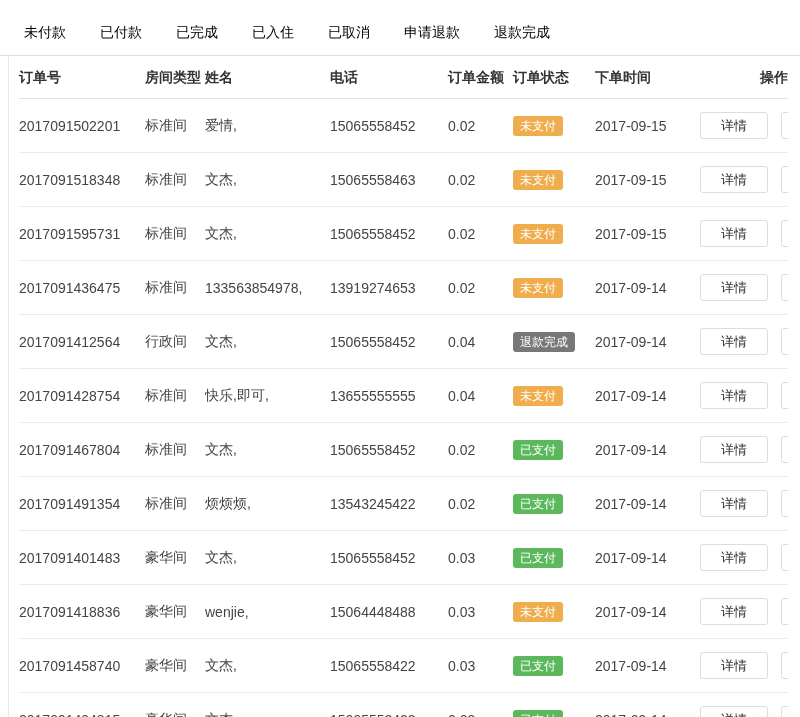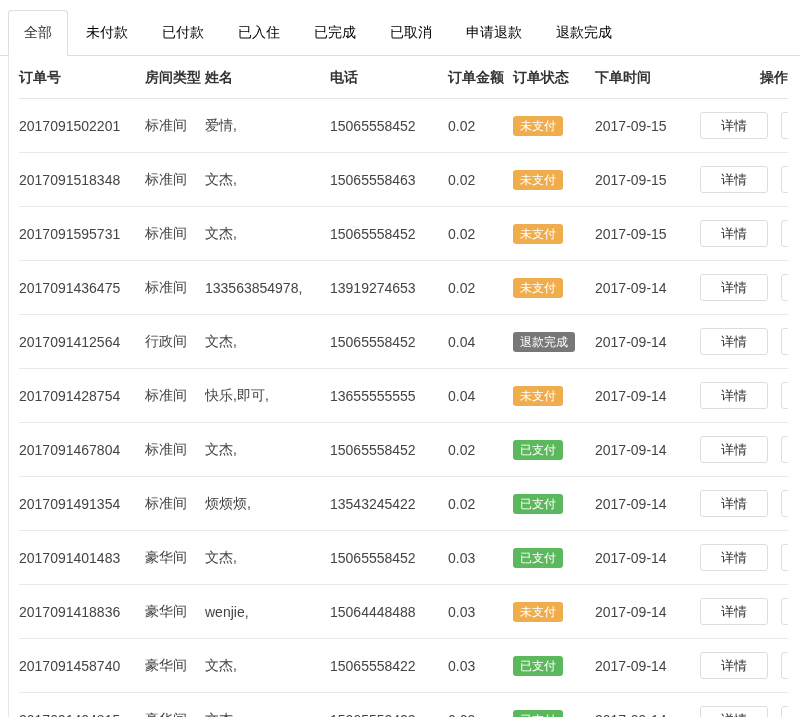--- a/index.html
+++ b/index.html
@@ -89,25 +89,24 @@
     cursor: pointer;
     line-height: 1;
   }
   .btn + .btn { margin-left: 9px; }
 </style>
 </head>
 <body>
 
 <div class="page">
   <div class="tab-bar">
-      <div class="tab active">全部</div>
       <div class="tab">未付款</div>
       <div class="tab">已付款</div>
+      <div class="tab">已完成</div>
       <div class="tab">已入住</div>
-      <div class="tab">已完成</div>
       <div class="tab">已取消</div>
       <div class="tab">申请退款</div>
       <div class="tab">退款完成</div>
     </div>
   <div class="pane">
     <table>
       <colgroup>
         <col style="width:126px">
           <col style="width:60px">
           <col style="width:125px">

